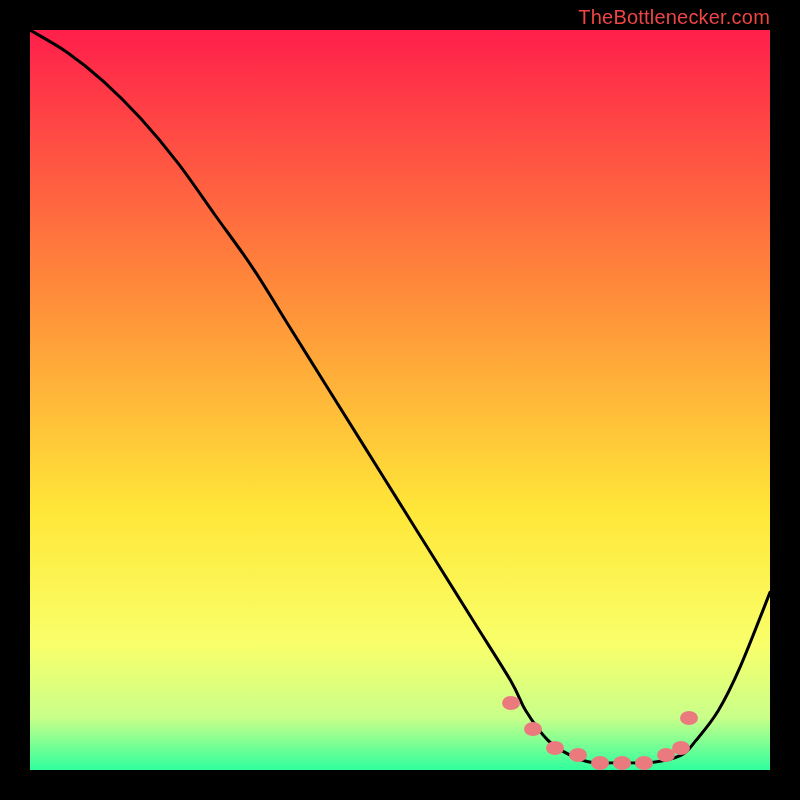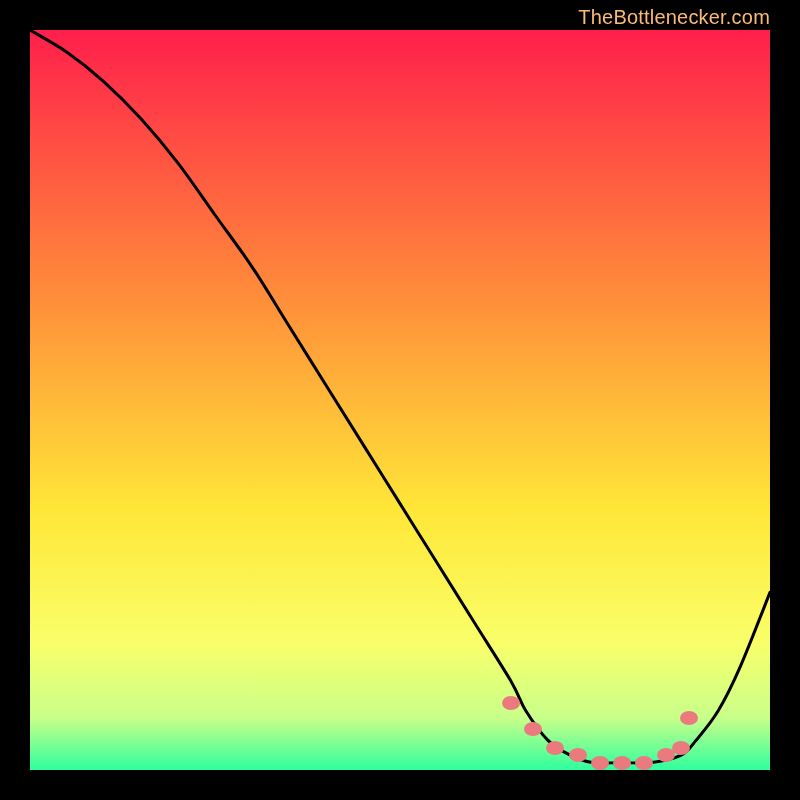--- a/index.html
+++ b/index.html
@@ -32,21 +32,21 @@
     inset: 0;
   }
   .curve-svg {
     position: absolute;
     inset: 0;
   }
   .watermark {
     position: absolute;
     top: 6px;
     right: 30px;
-    color: #fdba74;
+    color: #ef4444;
     font-size: 20px;
     font-weight: 400;
     letter-spacing: 0.2px;
   }
   .dot {
     position: absolute;
     width: 18px;
     height: 14px;
     border-radius: 50%;
     background: #eb7a7e;

